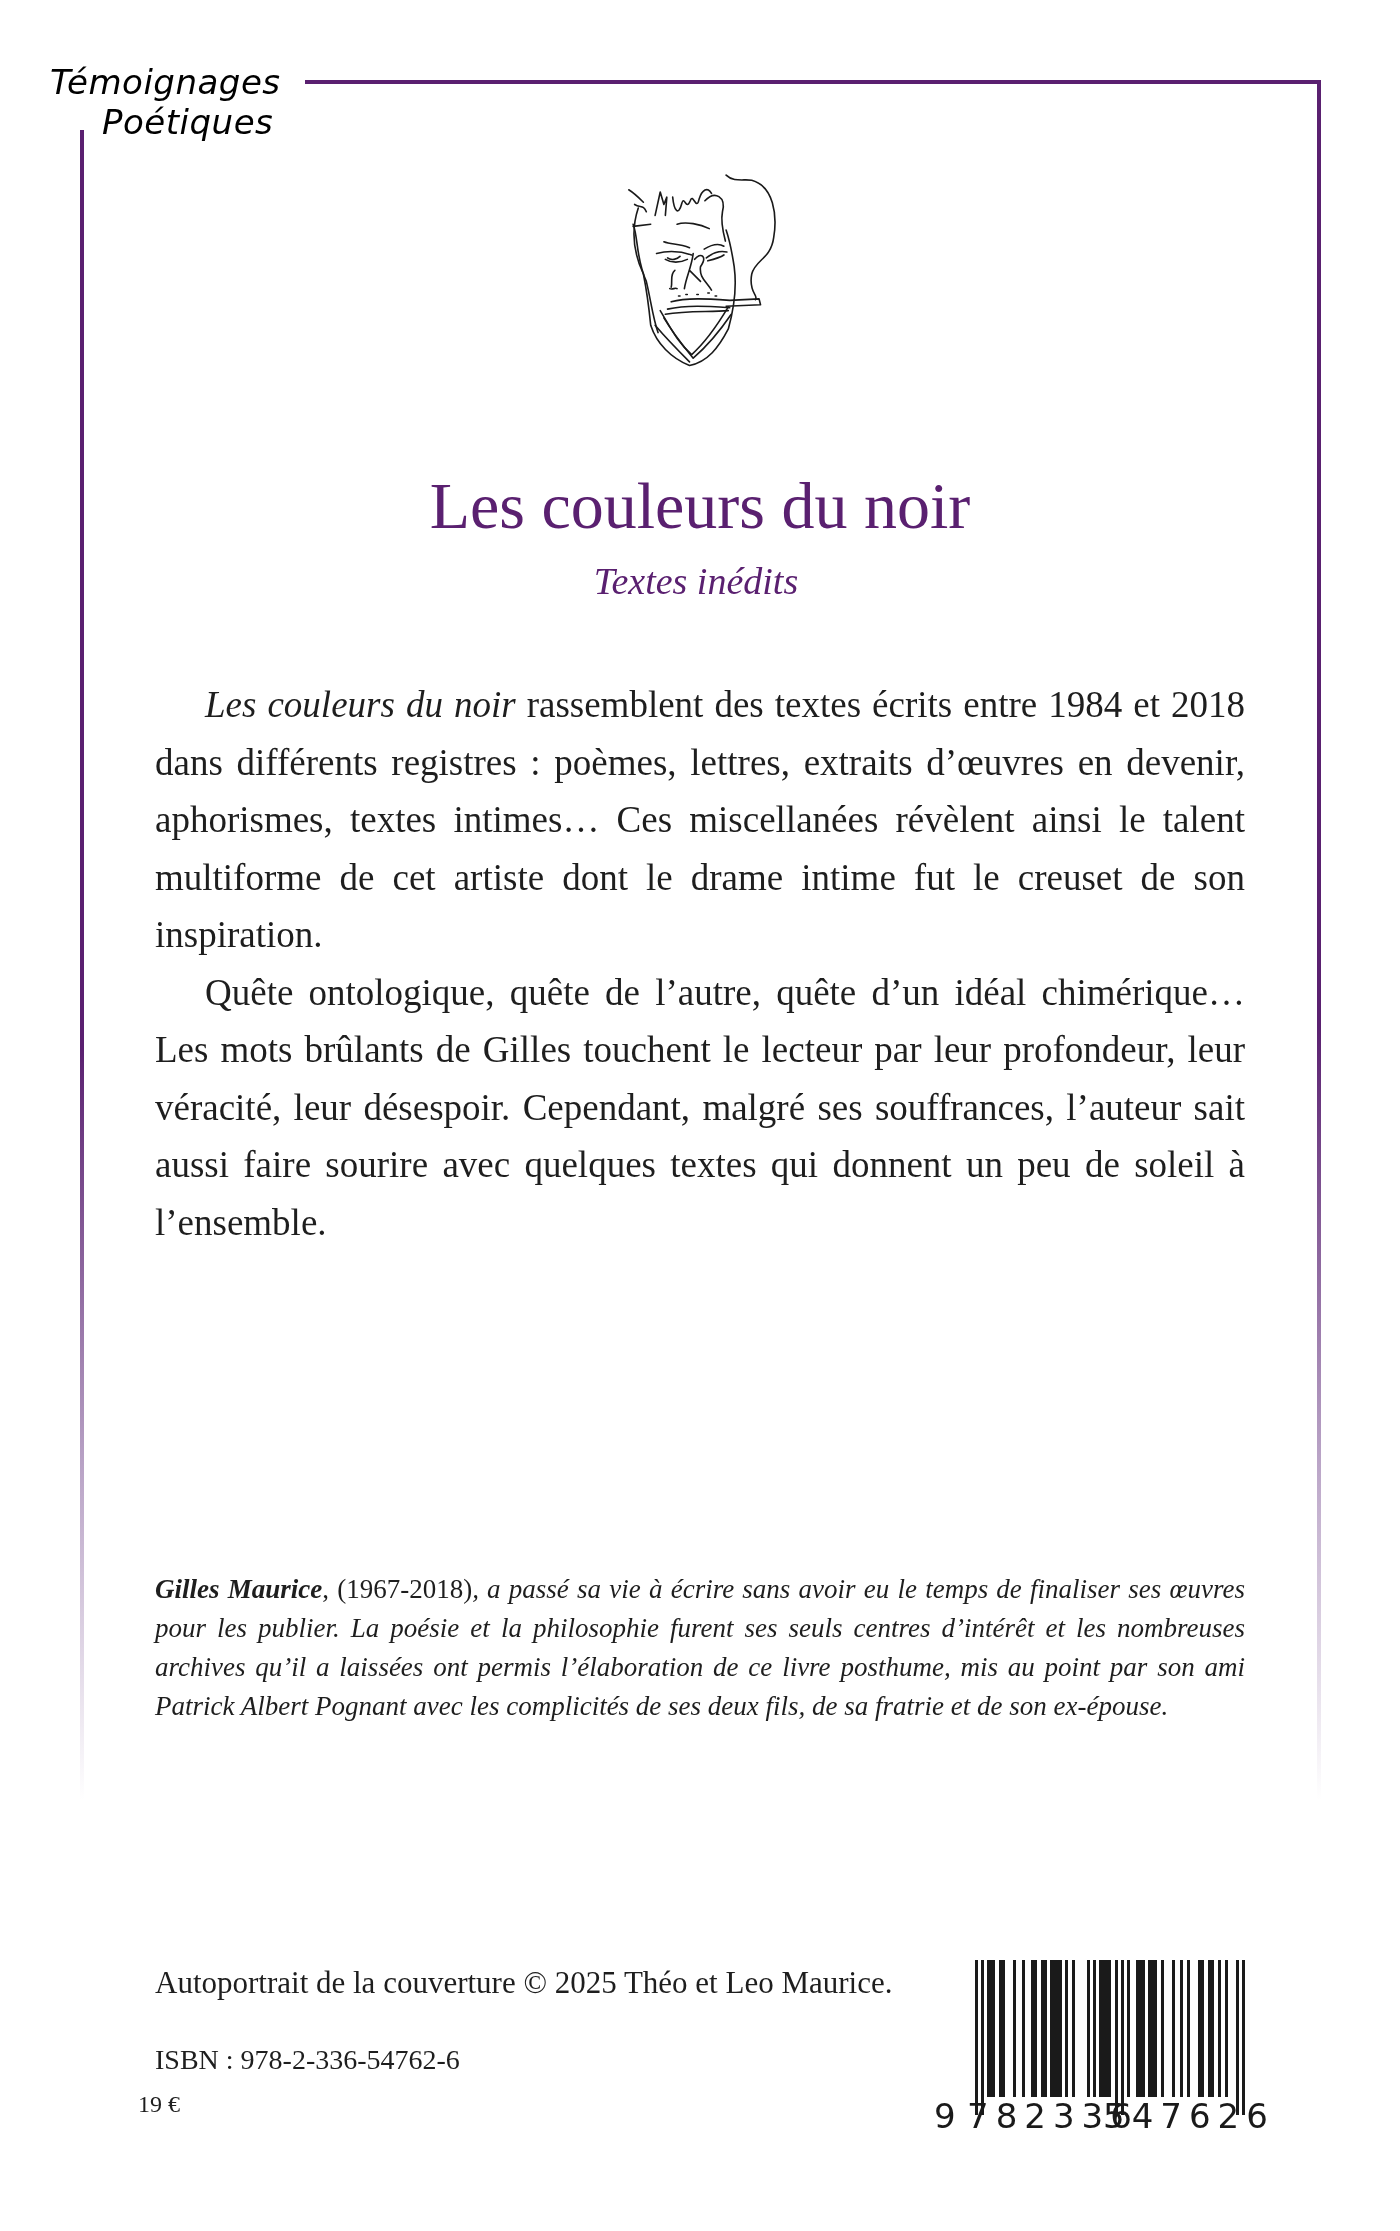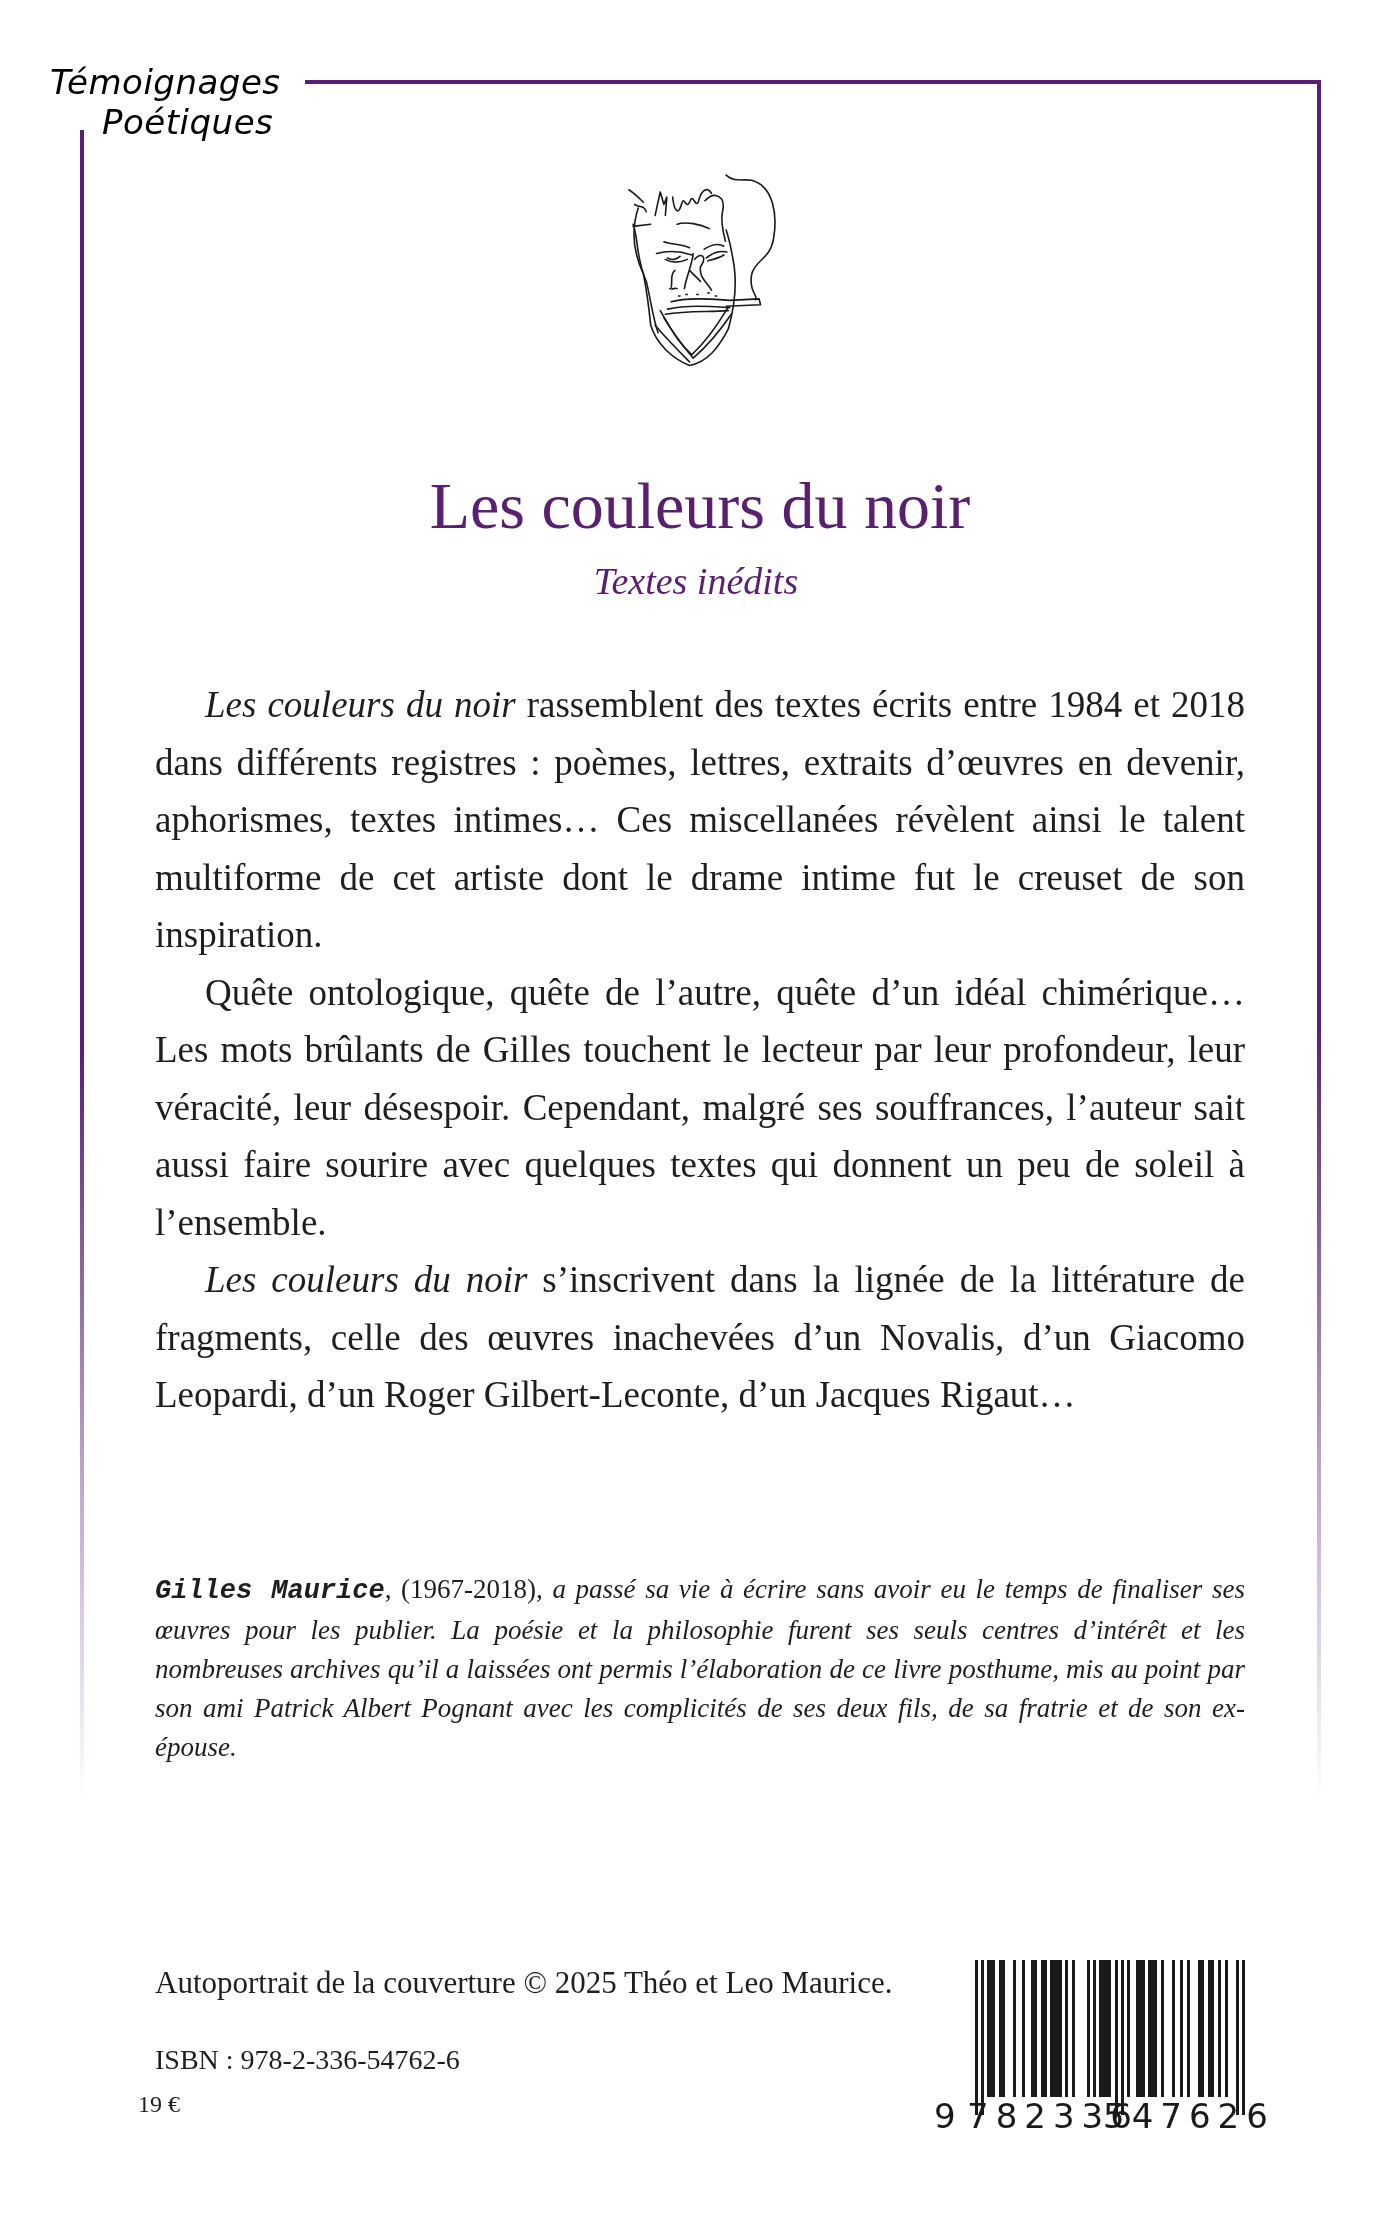--- a/index.html
+++ b/index.html
@@ -19,21 +19,21 @@
 
   .title { position:absolute; left:0; width:1400px; top:466px; text-align:center; color:#5a2070; font-size:66px; line-height:80px; }
   .subtitle { position:absolute; left:0; width:1392px; top:556px; text-align:center; color:#5a2070; font-size:38px; line-height:50px; font-style:italic; }
 
   .blurb { position:absolute; left:155px; width:1090px; top:676px; font-size:37px; line-height:57.5px; text-align:justify; transform-origin:left top; }
   .blurb p { margin:0; text-indent:50px; }
   .blurb em { font-style:italic; }
 
   .bio { position:absolute; left:155px; width:1090px; top:1570px; font-size:27px; line-height:39px; text-align:justify; font-style:italic; }
   .bio p { margin:0; }
-  .bio strong { font-weight:bold;font-family:Liberation Mono, monospace; }
+  .bio strong { font-weight:bold; }
   .bio .dates { font-style:normal; }
 
   .credit { position:absolute; left:155px; top:1968px; font-size:31px; line-height:30px; }
   .isbn { position:absolute; left:155px; top:2044px; font-size:28px; line-height:32px; }
   .price { position:absolute; left:138px; top:2086px; font-size:24px; line-height:36px; }
 
   .barcode { position:absolute; left:950px; top:1960px; width:300px; height:160px; }
   .barcode-digits { position:absolute; top:2098px; font-family:"DejaVu Sans", sans-serif; font-size:34px; line-height:36px; color:#1a1a1a; }
   .bd-first { left:934px; }
   .bd-left { left:967px; letter-spacing:7px; }
@@ -82,21 +82,20 @@
   <path d="M90 200 C105 225 118 240 130 255 C145 242 165 220 182 195"></path>
   <path d="M78 210 C95 230 110 245 125 260"></path>
 </svg>
 
 <div class="title">Les couleurs du noir</div>
 <div class="subtitle">Textes inédits</div>
 
 <div class="blurb">
   <p><em>Les couleurs du noir</em><span> rassemblent des textes écrits entre 1984 et 2018 dans différents registres : poèmes, lettres, extraits d’œuvres en devenir, aphorismes, textes intimes… Ces miscellanées révèlent ainsi le talent multiforme de cet artiste dont le drame intime fut le creuset de son inspiration.</span></p>
   <p><span>Quête ontologique, quête de l’autre, quête d’un idéal chimérique… Les mots brûlants de Gilles touchent le lecteur par leur profondeur, leur véracité, leur désespoir. Cependant, malgré ses souffrances, l’auteur sait aussi faire sourire avec quelques textes qui donnent un peu de soleil à l’ensemble.</span></p>
-  <p><em>Les couleurs du noir</em><span> s’inscrivent dans la lignée de la littérature de fragments, celle des œuvres inachevées d’un Novalis, d’un Giacomo Leopardi, d’un Roger Gilbert-Leconte, d’un Jacques Rigaut…</span></p>
 </div>
 
 <div class="bio">
   <p><strong>Gilles Maurice</strong><span class="dates">, (1967-2018)</span><span>, a passé sa vie à écrire sans avoir eu le temps de finaliser ses œuvres pour les publier. La poésie et la philosophie furent ses seuls centres d’intérêt et les nombreuses archives qu’il a laissées ont permis l’élaboration de ce livre posthume, mis au point par son ami Patrick Albert Pognant avec les complicités de ses deux fils, de sa fratrie et de son ex-épouse.</span></p>
 </div>
 
 <div class="credit">Autoportrait de la couverture © 2025 Théo et Leo Maurice.</div>
 <div class="isbn">ISBN : 978-2-336-54762-6</div>
 <div class="price">19 €</div>
 

